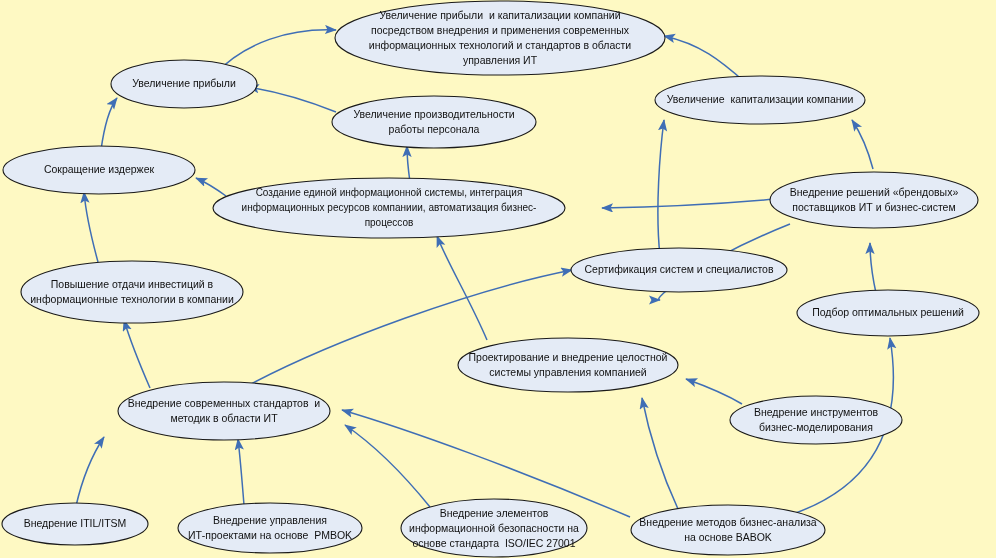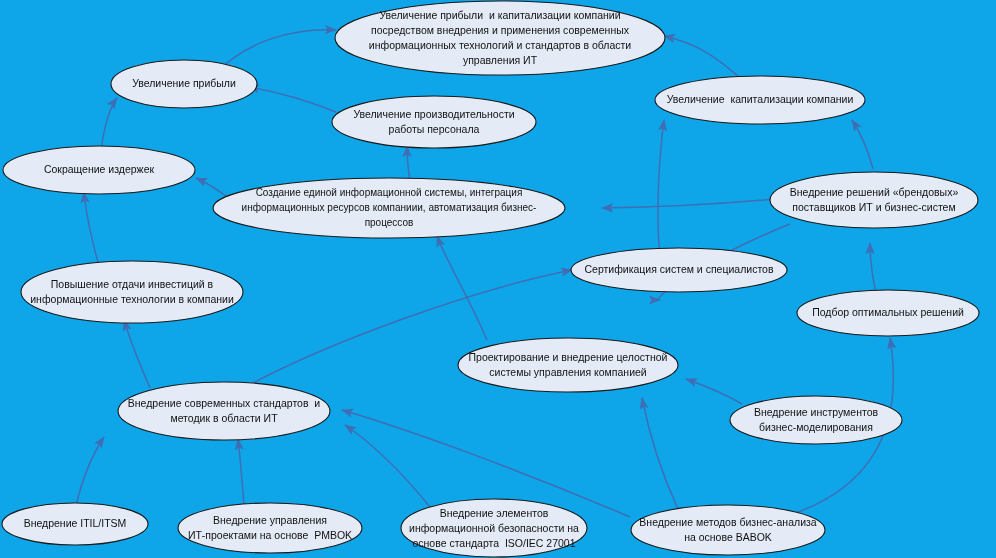--- a/index.html
+++ b/index.html
@@ -5,21 +5,21 @@
 <style>
   html, body {
     margin: 0;
     padding: 0;
     background: #ffffff;
   }
   #canvas-wrap {
     position: relative;
     width: 996px;
     height: 558px;
-    background: #0ea5e9;
+    background: #fef9c3;
     overflow: hidden;
     font-family: "Liberation Sans", sans-serif;
   }
   svg.diagram {
     position: absolute;
     left: 0;
     top: 0;
     width: 996px;
     height: 558px;
   }

